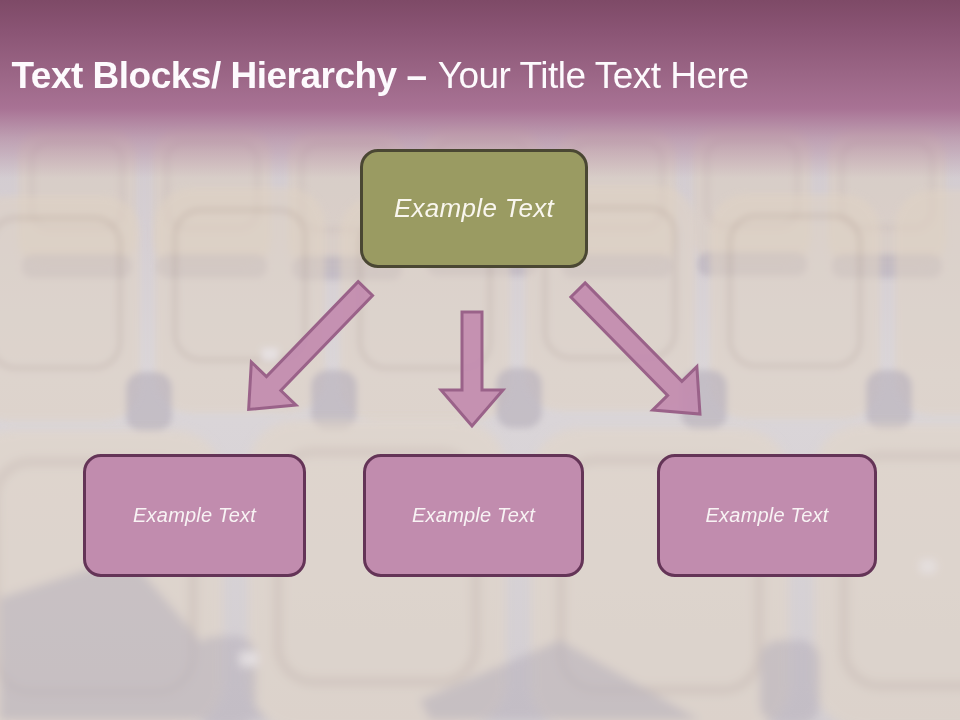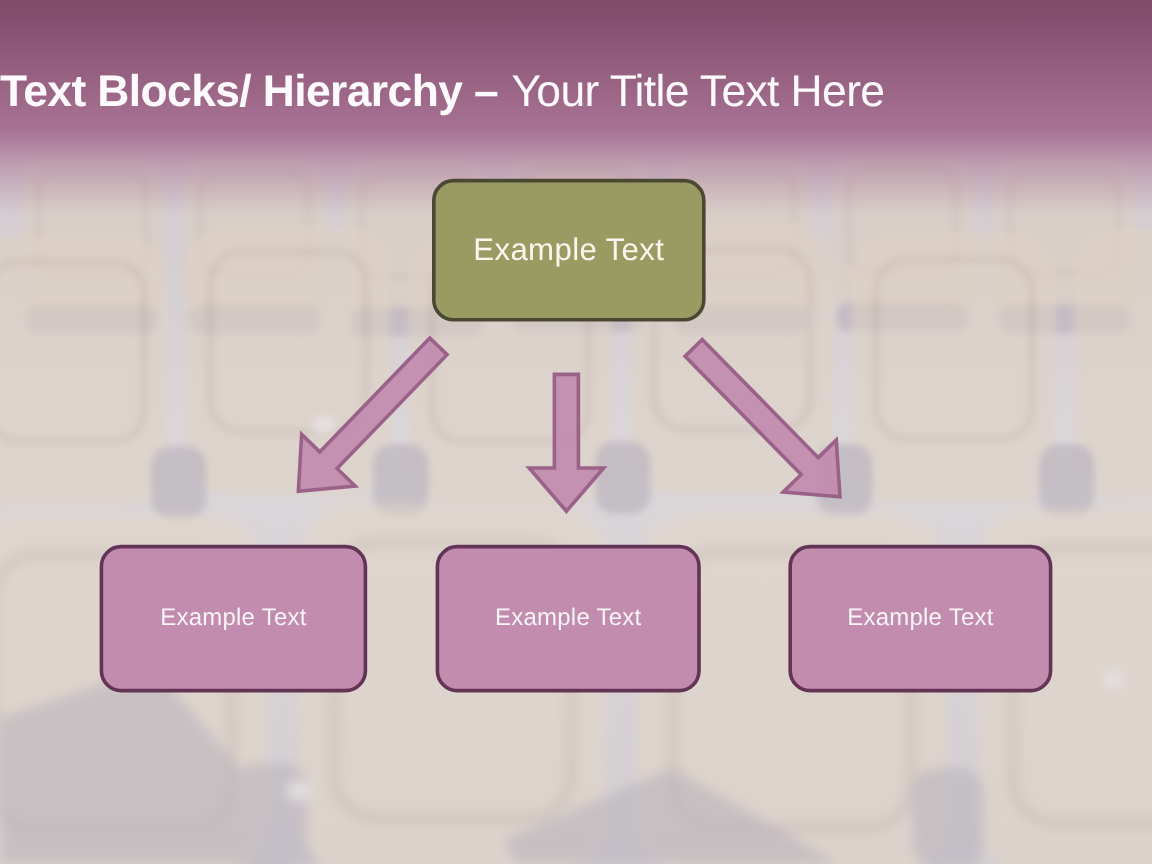--- a/index.html
+++ b/index.html
@@ -15,30 +15,30 @@
     background:linear-gradient(180deg,
       #7e4a67 0px,
       #8a5474 30px,
       #9a6585 72px,
       #a87294 108px,
       rgba(178,133,160,0.62) 138px,
       rgba(198,162,183,0.0) 178px);
   }
   .slide-title{
     position:absolute;left:0;top:50px;width:760px;height:52px;
-    line-height:52px;
+    line-height:52px;text-align:center;
     font-size:37px;letter-spacing:-0.5px;color:#fdfafd;
     white-space:nowrap;
   }
   .t-bold{font-weight:700;margin-right:0.30em;}
   .t-reg{font-weight:400;}
   .arrows-svg{position:absolute;left:0;top:0;width:960px;height:720px;}
   .node{
     position:absolute;display:flex;align-items:center;justify-content:center;
-    border-radius:18px;box-sizing:border-box;text-align:center;
+    border-radius:18px;box-sizing:border-box;text-align:center;font-style:italic;
   }
   .node-root{
     left:360px;top:149px;width:228px;height:119px;
     background:#9a9b62;border:3.5px solid #4a4733;
     color:#f9f6ee;font-size:26px;letter-spacing:0.3px;
   }
   .node-child{
     background:#c18cae;border:3px solid #643457;
     color:#f8f3f4;font-size:20px;letter-spacing:0.2px;
   }

